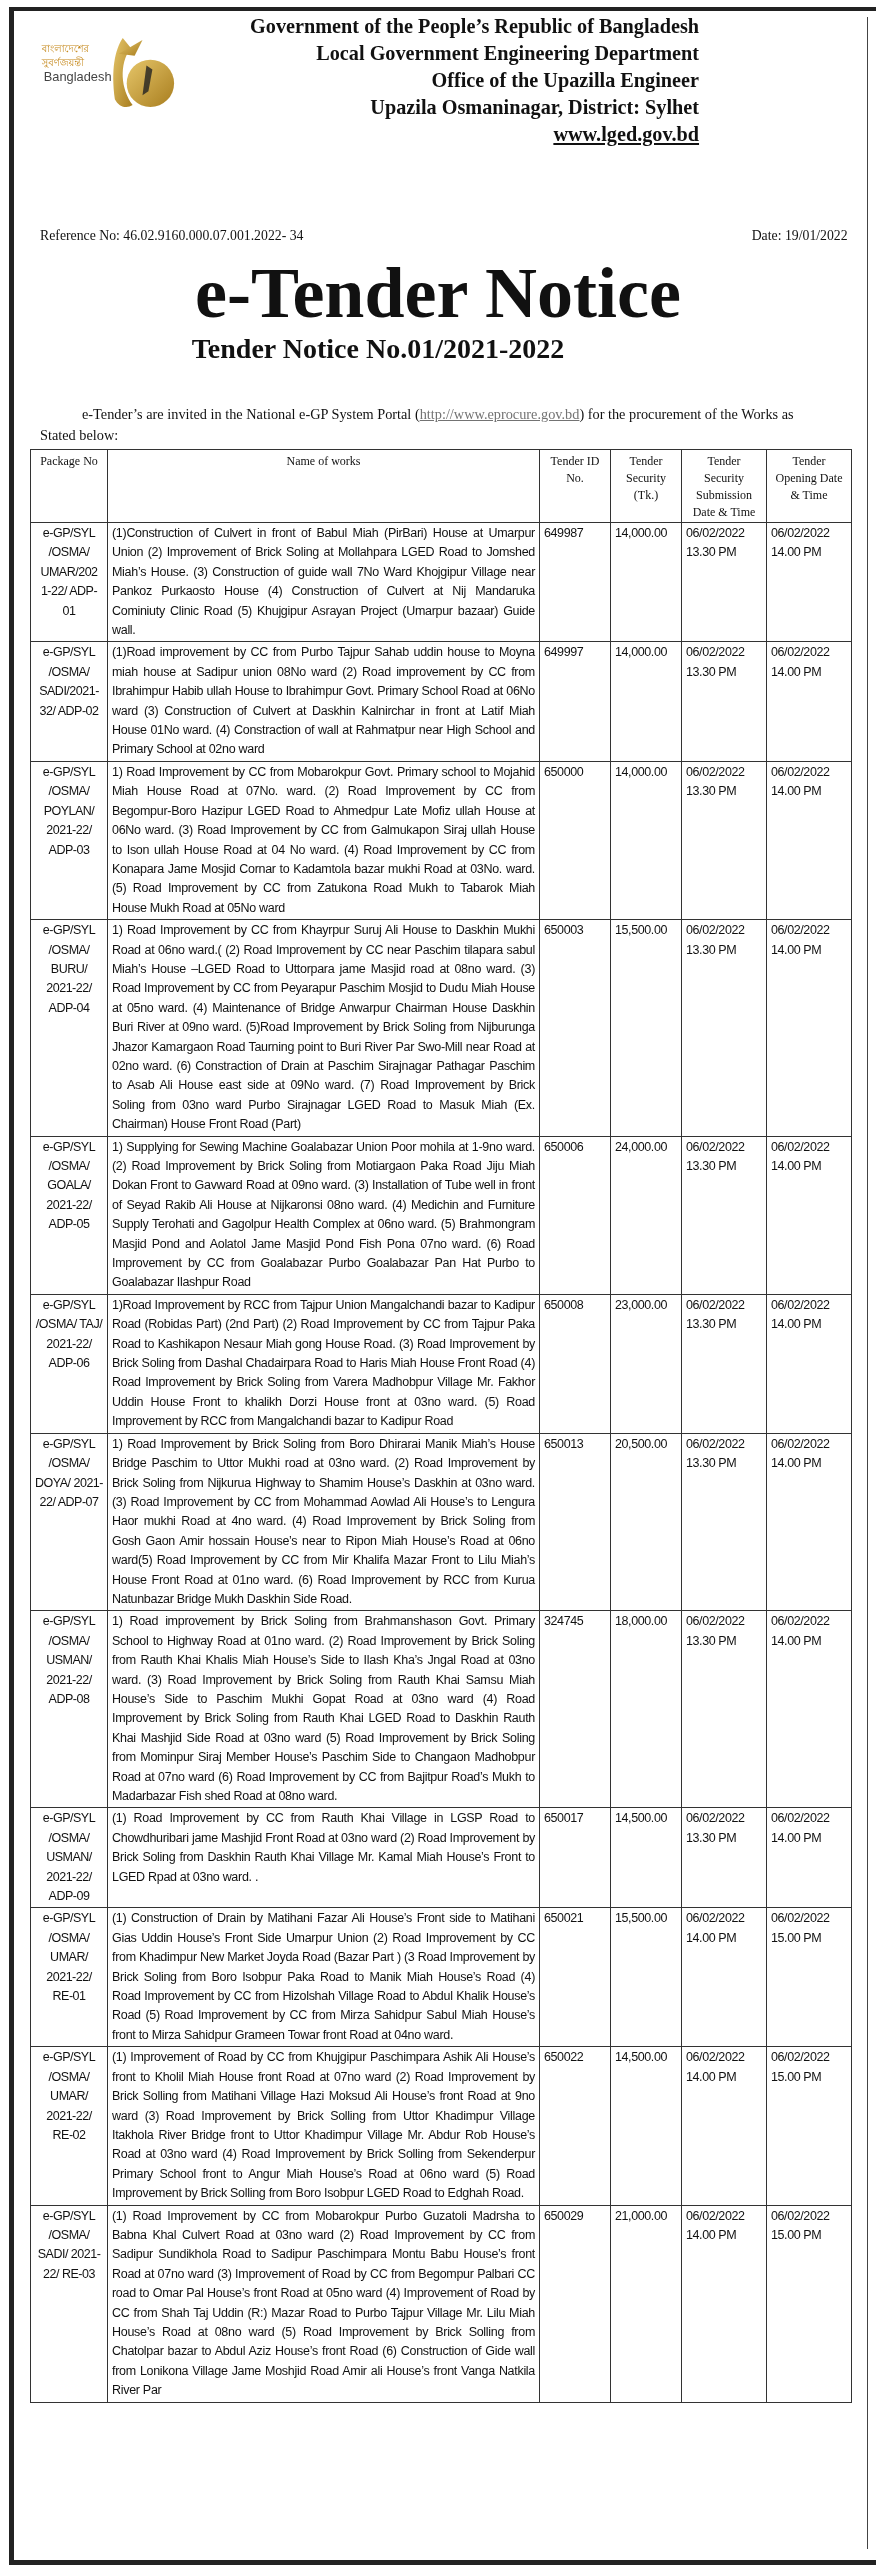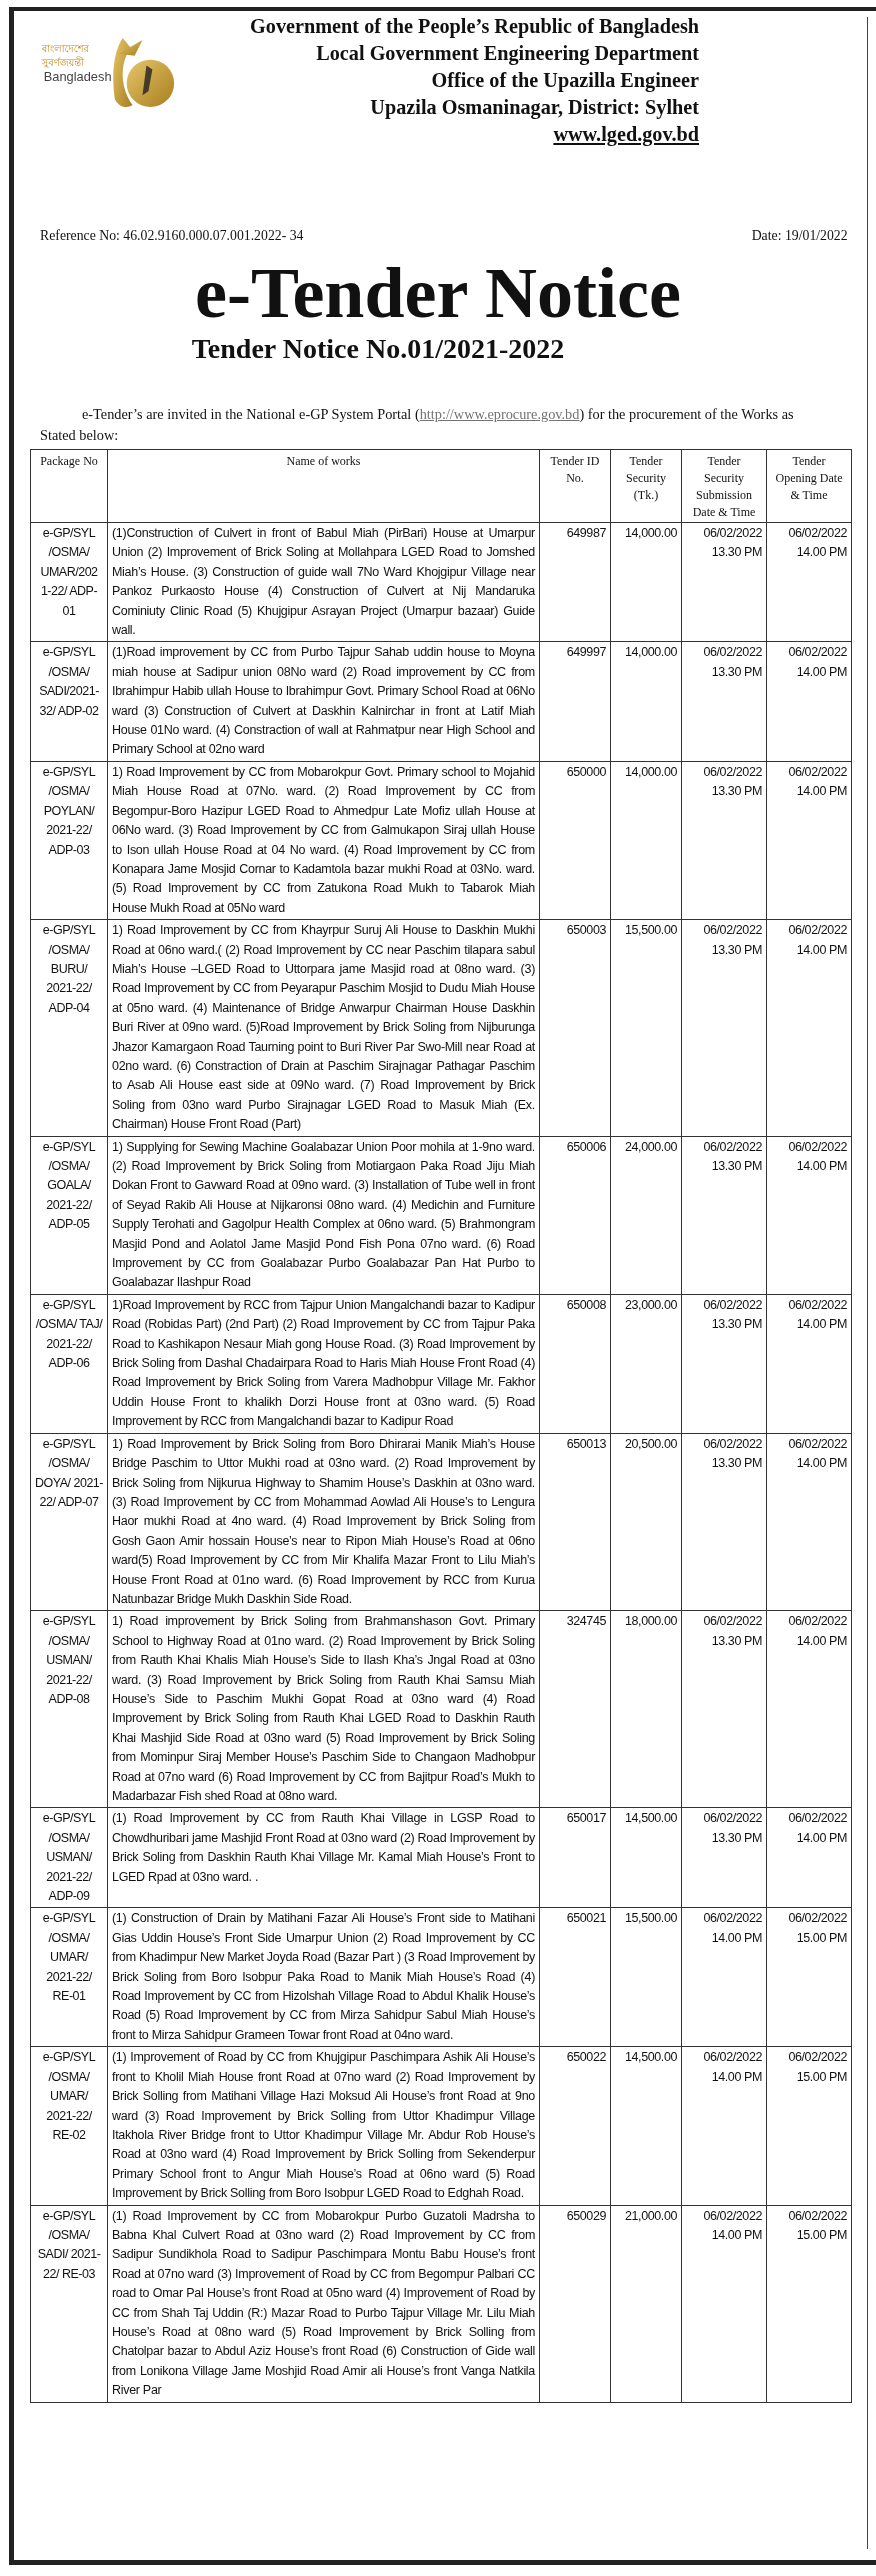--- a/index.html
+++ b/index.html
@@ -25,21 +25,21 @@
   .intro a { color: #737373; text-decoration: underline; }
   table.tender {
     position: absolute; left: 30px; top: 449px; width: 822px; border-collapse: collapse;
     table-layout: fixed;
   }
   table.tender th, table.tender td { border: 1.2px solid #333; vertical-align: top; padding: 1px 4px; }
   table.tender th { font-family: "Liberation Serif", serif; font-weight: normal; font-size: 12px; line-height: 17px; text-align: center; padding-top: 3px; }
   table.tender td { font-family: "Liberation Sans", sans-serif; font-size: 12.5px; line-height: 19.4px; }
   td.pkg { text-align: center; letter-spacing: -0.5px; margin-top: 10px; }
   td.works { text-align: justify; letter-spacing: -0.3px; }
-  td.num { text-align: right; letter-spacing: -0.4px; }
+  td.num { text-align: left; letter-spacing: -0.4px; }
   .col-pkg { width: 77px; } .col-works { width: 432px; } .col-id { width: 71px; }
   .col-sec { width: 71px; } .col-sub { width: 85px; } .col-open { width: 85px; }
 </style>
 </head>
 <body>
 
 <div class="frame"></div>
 <div class="right-rule"></div>
 
 <div class="header">

